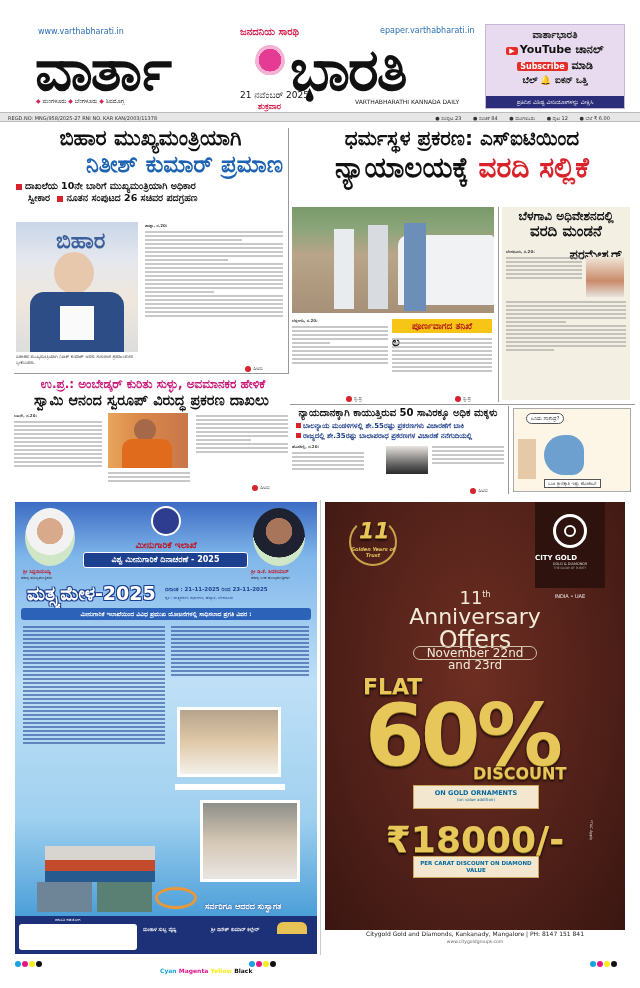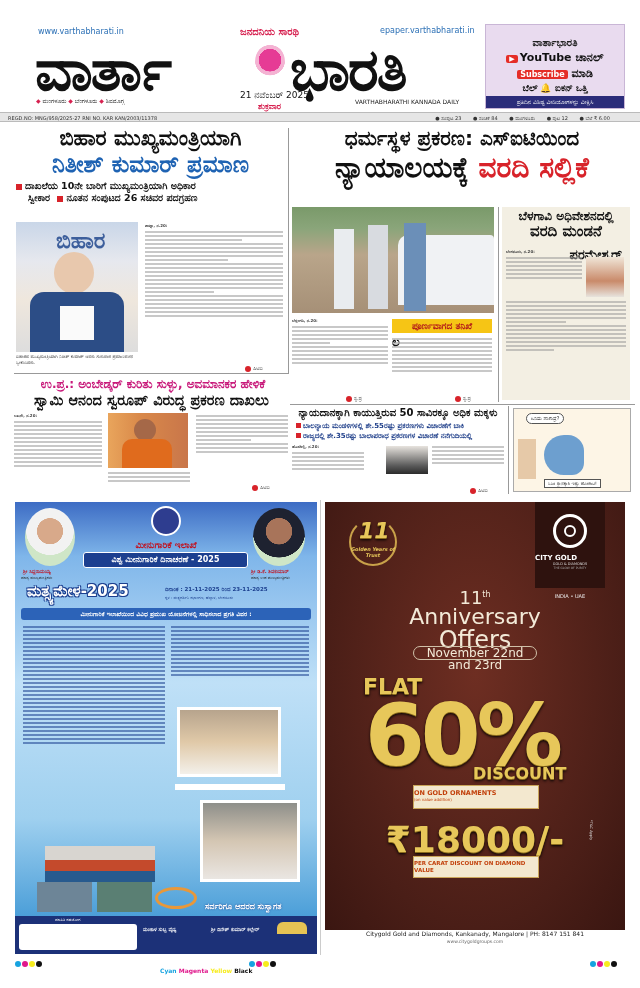--- a/index.html
+++ b/index.html
@@ -38,21 +38,21 @@
 .credit b{display:inline-block;width:6px;height:6px;border-radius:50%;background:#d8232a;vertical-align:middle;margin-right:2px}
 .caption{font-size:4.5px;color:#222;line-height:6px}
 .vline{background:#999}
 .hline{background:#999}
 .sidebox{background:#f3efe3}
 .kicker{background:#f6c515;color:#b31a1a;font-weight:bold;text-align:center}
 
 .ad-gov{background:linear-gradient(#3d6cc4 0,#7fb6ea 12%,#bfe0f7 40%,#9fd0ef 70%,#4a9ed8 92%,#1c3f8f 100%)}
 .ad-gold{background:radial-gradient(ellipse at 50% 40%,#6e2e22 0,#4a1e17 70%,#3a1611 100%)}
 .gold-txt{color:#e7c75a;text-shadow:0 1px 0 #8a6a1d,0 2px 3px #000}
-.cream-box{background:#f3e8cf;border:1px solid #caa65a;color:#c2410c;font-weight:bold}
+.cream-box{background:#f3e8cf;border:1px solid #caa65a;color:#0369a1;text-align:center;font-weight:bold}
 .reg-marks{font-size:0}
 .reg-marks i{display:inline-block;width:6px;height:6px;border-radius:50%;margin-right:1px}
 </style>
 </head>
 <body>
 
 <div class="abs url" style="left:38px;top:27px">www.varthabharati.in</div>
 <div class="abs tagline" style="left:240px;top:26px">ಜನದನಿಯ ಸಾರಥಿ</div>
 <div class="abs url" style="left:380px;top:26px">epaper.varthabharati.in</div>
 
@@ -63,21 +63,21 @@
 <div class="abs cities" style="left:36px;top:97px">
   <span class="dot">◆</span> <span>ಮಂಗಳೂರು</span>
   <span class="dot">◆</span> <span>ಬೆಂಗಳೂರು</span>
   <span class="dot">◆</span> <span>ಶಿವಮೊಗ್ಗ</span>
 </div>
 <div class="abs date" style="left:240px;top:90px">21 ನವೆಂಬರ್ 2025</div>
 <div class="abs day" style="left:258px;top:102px">ಶುಕ್ರವಾರ</div>
 <div class="abs daily" style="left:355px;top:98px">VARTHABHARATHI KANNADA DAILY</div>
 
 <div class="abs yt" style="left:485px;top:24px;width:140px;height:85px">
-  <div class="t1" style="margin-top:12px">ವಾರ್ತಾಭಾರತಿ</div>
+  <div class="t1" style="margin-top:4px">ವಾರ್ತಾಭಾರತಿ</div>
   <div class="t2" style="margin-top:2px">
     <span class="play">▶</span><span>YouTube</span>
     <span>ಚಾನಲ್</span>
   </div>
   <div class="t2" style="margin-top:3px">
     <span class="sub">Subscribe</span>
     <span>ಮಾಡಿ</span>
   </div>
   <div class="t2" style="margin-top:3px;font-size:9px">ಬೆಲ್ 🔔 ಐಕನ್ ಒತ್ತಿ</div>
   <div class="band" style="position:absolute;left:0;right:0;bottom:0">ಪ್ರತಿದಿನ ವಿಶಿಷ್ಟ ವೀಡಿಯೋಗಳನ್ನು ವೀಕ್ಷಿಸಿ</div>
@@ -88,21 +88,21 @@
   <span class="meta abs" style="right:30px;top:2px">
     <span>ಸಂಪುಟ 23</span>
     <span>ಸಂಚಿಕೆ 84</span>
     <span>ಮಂಗಳೂರು</span>
     <span>ಪುಟ 12</span>
     <span>ಬೆಲೆ ₹ 6.00</span>
   </span>
 </div>
 
 <div class="abs h-black" style="left:18px;top:128px;width:265px;font-size:21px;text-align:center">ಬಿಹಾರ ಮುಖ್ಯಮಂತ್ರಿಯಾಗಿ</div>
-<div class="abs h-blue" style="left:18px;top:153px;width:265px;font-size:23px;text-align:center">ನಿತೀಶ್ ಕುಮಾರ್ ಪ್ರಮಾಣ</div>
+<div class="abs h-blue" style="left:18px;top:153px;width:265px;font-size:23px;text-align:right">ನಿತೀಶ್ ಕುಮಾರ್ ಪ್ರಮಾಣ</div>
 <div class="abs sub-bullet" style="left:16px;top:180px;width:272px">
   <i></i><span>ದಾಖಲೆಯ 10ನೇ ಬಾರಿಗೆ ಮುಖ್ಯಮಂತ್ರಿಯಾಗಿ ಅಧಿಕಾರ</span><br>
   <span style="margin-left:12px">ಸ್ವೀಕಾರ</span>
   <i style="margin-left:4px"></i><span>ನೂತನ ಸಂಪುಟದ 26 ಸಚಿವರ ಪದಗ್ರಹಣ</span>
 </div>
 
 <div class="abs photo" style="left:16px;top:222px;width:122px;height:130px;background:linear-gradient(#c9d6e8 0,#e6e8ee 30%,#efe7dd 60%,#ddd 100%)">
   <div style="position:absolute;left:40px;top:6px;font-size:22px;font-weight:bold;color:#3d5f9c">ಬಿಹಾರ</div>
   <div style="position:absolute;left:38px;top:30px;width:40px;height:42px;border-radius:50%;background:#e8c8ad"></div>
   <div style="position:absolute;left:14px;top:70px;width:94px;height:60px;background:#2c4d86;border-radius:14px 14px 0 0"></div>
@@ -244,21 +244,21 @@
 <div class="abs ad-gov" style="left:15px;top:502px;width:302px;height:452px;overflow:hidden">
   <div style="position:absolute;left:10px;top:6px;width:50px;height:58px;border-radius:50%;background:radial-gradient(circle at 50% 40%,#d8a98a 0 30%,#f2f2f2 31% 55%,#cfe6c7 56%)"></div>
   <div style="position:absolute;left:238px;top:6px;width:52px;height:58px;border-radius:50%;background:radial-gradient(circle at 50% 40%,#a8745a 0 30%,#1e2230 31% 60%,#cfe6c7 61%)"></div>
   <div style="position:absolute;left:136px;top:4px;width:30px;height:30px;border-radius:50%;background:#2e3d8f;border:2px solid #fff"></div>
   <div style="position:absolute;left:0;width:302px;top:38px;text-align:center;font-size:9px;font-weight:bold;color:#c1121f">ಮೀನುಗಾರಿಕೆ ಇಲಾಖೆ</div>
   <div style="position:absolute;left:68px;top:50px;width:165px;height:16px;border:1px solid #fff;border-radius:3px;background:#1c3f8f;color:#fff;font-size:8px;font-weight:bold;text-align:center;line-height:14px">ವಿಶ್ವ ಮೀನುಗಾರಿಕೆ ದಿನಾಚರಣೆ - 2025</div>
   <div style="position:absolute;left:8px;top:66px;font-size:5px;font-weight:bold;color:#c1121f">ಶ್ರೀ ಸಿದ್ದರಾಮಯ್ಯ</div>
   <div style="position:absolute;left:6px;top:73px;font-size:4px;color:#222">ಮಾನ್ಯ ಮುಖ್ಯಮಂತ್ರಿಗಳು</div>
   <div style="position:absolute;left:236px;top:66px;font-size:5px;font-weight:bold;color:#c1121f">ಶ್ರೀ ಡಿ.ಕೆ. ಶಿವಕುಮಾರ್</div>
   <div style="position:absolute;left:236px;top:73px;font-size:4px;color:#222">ಮಾನ್ಯ ಉಪ ಮುಖ್ಯಮಂತ್ರಿಗಳು</div>
-  <div style="position:absolute;left:12px;top:80px;font-size:15px;font-weight:bold;color:#fff;text-shadow:1px 1px 0 #1c3f8f,-1px -1px 0 #1c3f8f,1px -1px 0 #1c3f8f,-1px 1px 0 #1c3f8f">ಮತ್ಸ್ಯಮೇಳ-2025</div>
+  <div style="position:absolute;left:12px;top:80px;font-size:19px;font-weight:bold;color:#fff;text-shadow:1px 1px 0 #1c3f8f,-1px -1px 0 #1c3f8f,1px -1px 0 #1c3f8f,-1px 1px 0 #1c3f8f">ಮತ್ಸ್ಯಮೇಳ-2025</div>
   <div style="position:absolute;left:150px;top:84px;font-size:5.5px;font-weight:bold;color:#1c3f8f">ದಿನಾಂಕ : 21-11-2025 ರಿಂದ 23-11-2025</div>
   <div style="position:absolute;left:150px;top:93px;font-size:4px;color:#1c3f8f">ಸ್ಥಳ : ಮತ್ಸ್ಯದರ್ಶಿನಿ ಸಭಾಂಗಣ, ಹೆಬ್ಬಾಳ, ಬೆಂಗಳೂರು</div>
   <div style="position:absolute;left:6px;top:106px;width:290px;height:12px;background:#2c63b8;border-radius:3px;color:#fff;font-size:6px;font-weight:bold;text-align:center;line-height:12px">ಮೀನುಗಾರಿಕೆ ಇಲಾಖೆಯಿಂದ ವಿವಿಧ ಪ್ರಮುಖ ಯೋಜನೆಗಳಲ್ಲಿ ಸಾಧಿಸಲಾದ ಪ್ರಗತಿ ವಿವರ :</div>
   <div class="body-txt" style="position:absolute;left:8px;top:122px;width:142px;height:190px">
     <span class="ln" style="background:#1c3f8f"></span>
       <span class="ln" style="background:#1c3f8f"></span>
       <span class="ln" style="background:#1c3f8f"></span>
       <span class="ln" style="background:#1c3f8f"></span>
       <span class="ln" style="background:#1c3f8f"></span>
       <span class="ln" style="background:#1c3f8f"></span>

